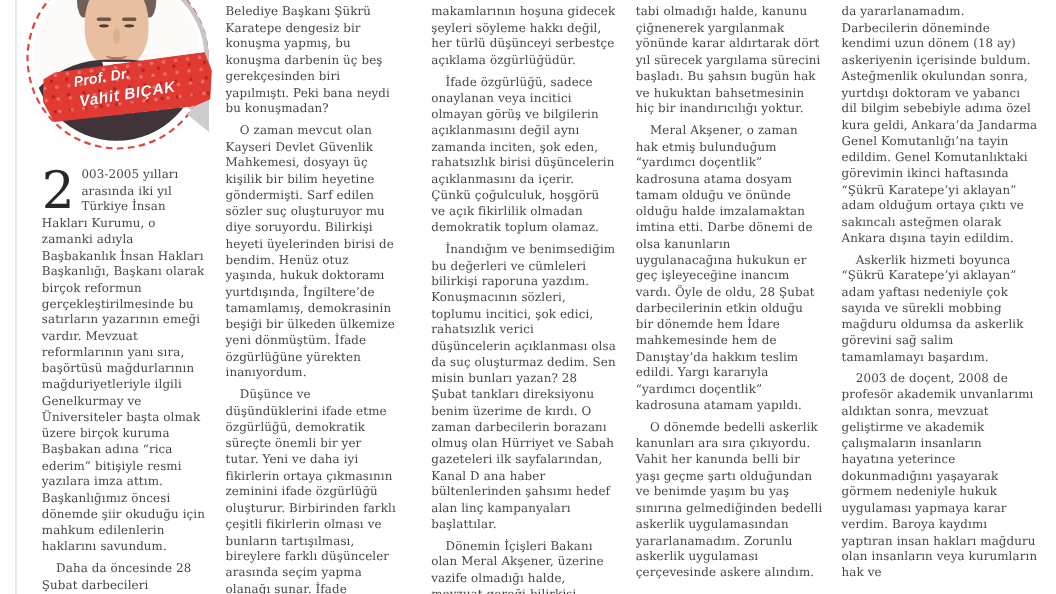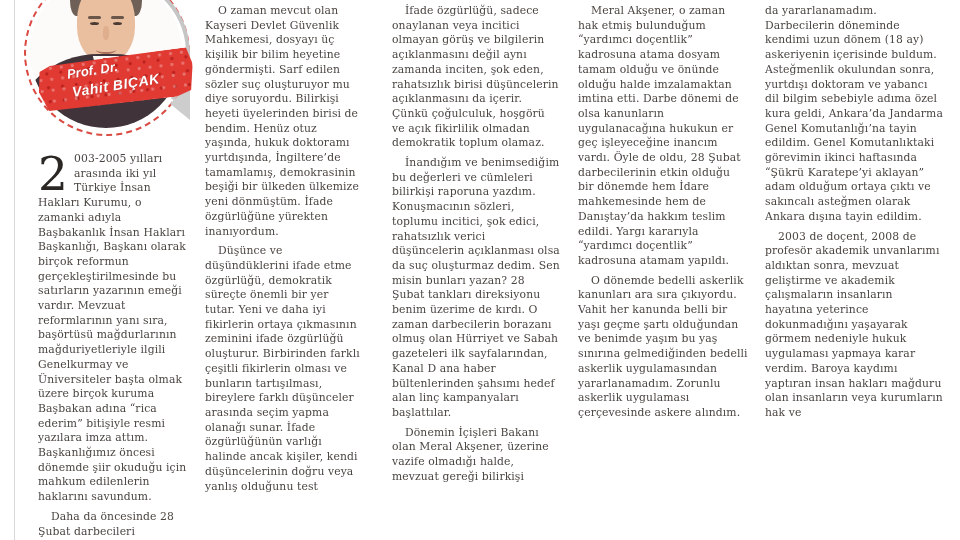--- a/index.html
+++ b/index.html
@@ -197,32 +197,36 @@
       <div class="ribbon">
         <span class="t1">Prof. Dr.</span>
         <span class="t2">Vahit BIÇAK</span>
       </div>
     </div>
     <p><span class="dropcap">2</span><span>003-2005 yılları arasında iki yıl Türkiye İnsan Hakları Kurumu, o zamanki adıyla Başbakanlık İnsan Hakları Başkanlığı, Başkanı olarak birçok reformun gerçekleştirilmesinde bu satırların yazarının emeği vardır. Mevzuat reformlarının yanı sıra, başörtüsü mağdurlarının mağduriyetleriyle ilgili Genelkurmay ve Üniversiteler başta olmak üzere birçok kuruma Başbakan adına “rica ederim” bitişiyle resmi yazılara imza attım. Başkanlığımız öncesi dönemde şiir okuduğu için mahkum edilenlerin haklarını savundum.</span></p>
     <p class="indent">Daha da öncesinde 28 Şubat darbecileri tarafından dört yıl süreyle yargılandık, 2001 yılında beraat ettik. Ne miydi suçumuz? Aslında bir suçumuz yoktu. Darbecilerce</p>
   </div>
 
   <div class="col" id="col2">
+    <p>Belediye Başkanı Şükrü Karatepe dengesiz bir konuşma yapmış, bu konuşma darbenin üç beş gerekçesinden biri yapılmıştı. Peki bana neydi bu konuşmadan?</p>
     <p class="indent">O zaman mevcut olan Kayseri Devlet Güvenlik Mahkemesi, dosyayı üç kişilik bir bilim heyetine göndermişti. Sarf edilen sözler suç oluşturuyor mu diye soruyordu. Bilirkişi heyeti üyelerinden birisi de bendim. Henüz otuz yaşında, hukuk doktoramı yurtdışında, İngiltere’de tamamlamış, demokrasinin beşiği bir ülkeden ülkemize yeni dönmüştüm. İfade özgürlüğüne yürekten inanıyordum.</p>
     <p class="indent">Düşünce ve düşündüklerini ifade etme özgürlüğü, demokratik süreçte önemli bir yer tutar. Yeni ve daha iyi fikirlerin ortaya çıkmasının zeminini ifade özgürlüğü oluşturur. Birbirinden farklı çeşitli fikirlerin olması ve bunların tartışılması, bireylere farklı düşünceler arasında seçim yapma olanağı sunar. İfade özgürlüğünün varlığı halinde ancak kişiler, kendi düşüncelerinin doğru veya yanlış olduğunu test</p>
   </div>
 
   <div class="col" id="col3">
+    <p>makamlarının hoşuna gidecek şeyleri söyleme hakkı değil, her türlü düşünceyi serbestçe açıklama özgürlüğüdür.</p>
     <p class="indent">İfade özgürlüğü, sadece onaylanan veya incitici olmayan görüş ve bilgilerin açıklanmasını değil aynı zamanda inciten, şok eden, rahatsızlık birisi düşüncelerin açıklanmasını da içerir. Çünkü çoğulculuk, hoşgörü ve açık fikirlilik olmadan demokratik toplum olamaz.</p>
     <p class="indent">İnandığım ve benimsediğim bu değerleri ve cümleleri bilirkişi raporuna yazdım. Konuşmacının sözleri, toplumu incitici, şok edici, rahatsızlık verici düşüncelerin açıklanması olsa da suç oluşturmaz dedim. Sen misin bunları yazan? 28 Şubat tankları direksiyonu benim üzerime de kırdı. O zaman darbecilerin borazanı olmuş olan Hürriyet ve Sabah gazeteleri ilk sayfalarından, Kanal D ana haber bültenlerinden şahsımı hedef alan linç kampanyaları başlattılar.</p>
     <p class="indent">Dönemin İçişleri Bakanı olan Meral Akşener, üzerine vazife olmadığı halde, mevzuat gereği bilirkişi</p>
   </div>
 
   <div class="col" id="col4">
+    <p>tabi olmadığı halde, kanunu çiğnenerek yargılanmak yönünde karar aldırtarak dört yıl sürecek yargılama sürecini başladı. Bu şahsın bugün hak ve hukuktan bahsetmesinin hiç bir inandırıcılığı yoktur.</p>
     <p class="indent">Meral Akşener, o zaman hak etmiş bulunduğum “yardımcı doçentlik” kadrosuna atama dosyam tamam olduğu ve önünde olduğu halde imzalamaktan imtina etti. Darbe dönemi de olsa kanunların uygulanacağına hukukun er geç işleyeceğine inancım vardı. Öyle de oldu, 28 Şubat darbecilerinin etkin olduğu bir dönemde hem İdare mahkemesinde hem de Danıştay’da hakkım teslim edildi. Yargı kararıyla “yardımcı doçentlik” kadrosuna atamam yapıldı.</p>
     <p class="indent">O dönemde bedelli askerlik kanunları ara sıra çıkıyordu. Vahit her kanunda belli bir yaşı geçme şartı olduğundan ve benimde yaşım bu yaş sınırına gelmediğinden bedelli askerlik uygulamasından yararlanamadım. Zorunlu askerlik uygulaması çerçevesinde askere alındım.</p>
   </div>
 
   <div class="col" id="col5">
     <p>da yararlanamadım. Darbecilerin döneminde kendimi uzun dönem (18 ay) askeriyenin içerisinde buldum. Asteğmenlik okulundan sonra, yurtdışı doktoram ve yabancı dil bilgim sebebiyle adıma özel kura geldi, Ankara’da Jandarma Genel Komutanlığı’na tayin edildim. Genel Komutanlıktaki görevimin ikinci haftasında “Şükrü Karatepe’yi aklayan” adam olduğum ortaya çıktı ve sakıncalı asteğmen olarak Ankara dışına tayin edildim.</p>
+    <p class="indent">Askerlik hizmeti boyunca “Şükrü Karatepe’yi aklayan” adam yaftası nedeniyle çok sayıda ve sürekli mobbing mağduru oldumsa da askerlik görevini sağ salim tamamlamayı başardım.</p>
     <p class="indent">2003 de doçent, 2008 de profesör akademik unvanlarımı aldıktan sonra, mevzuat geliştirme ve akademik çalışmaların insanların hayatına yeterince dokunmadığını yaşayarak görmem nedeniyle hukuk uygulaması yapmaya karar verdim. Baroya kaydımı yaptıran insan hakları mağduru olan insanların veya kurumların hak ve</p>
   </div>
 </div>
 
 </body></html>

